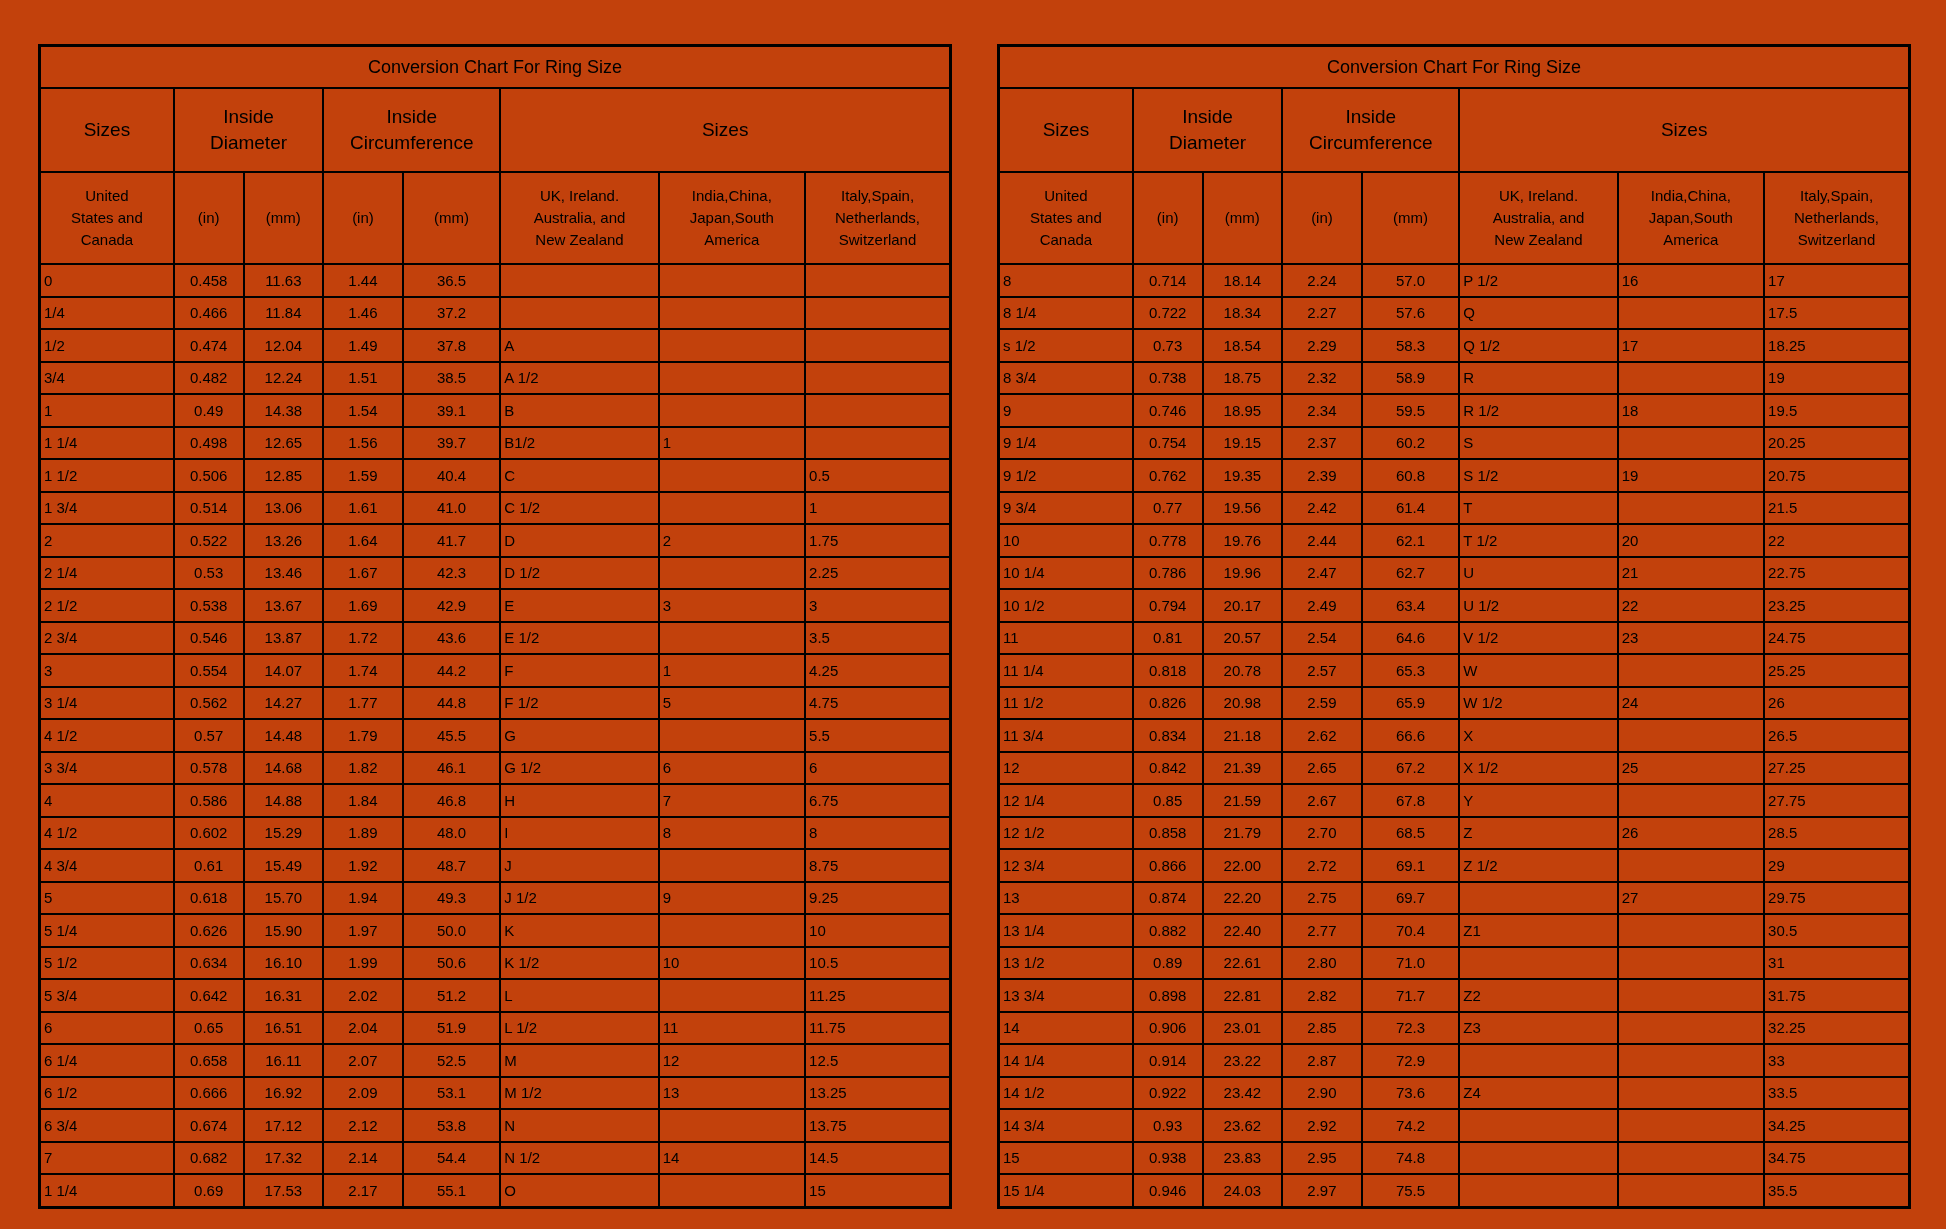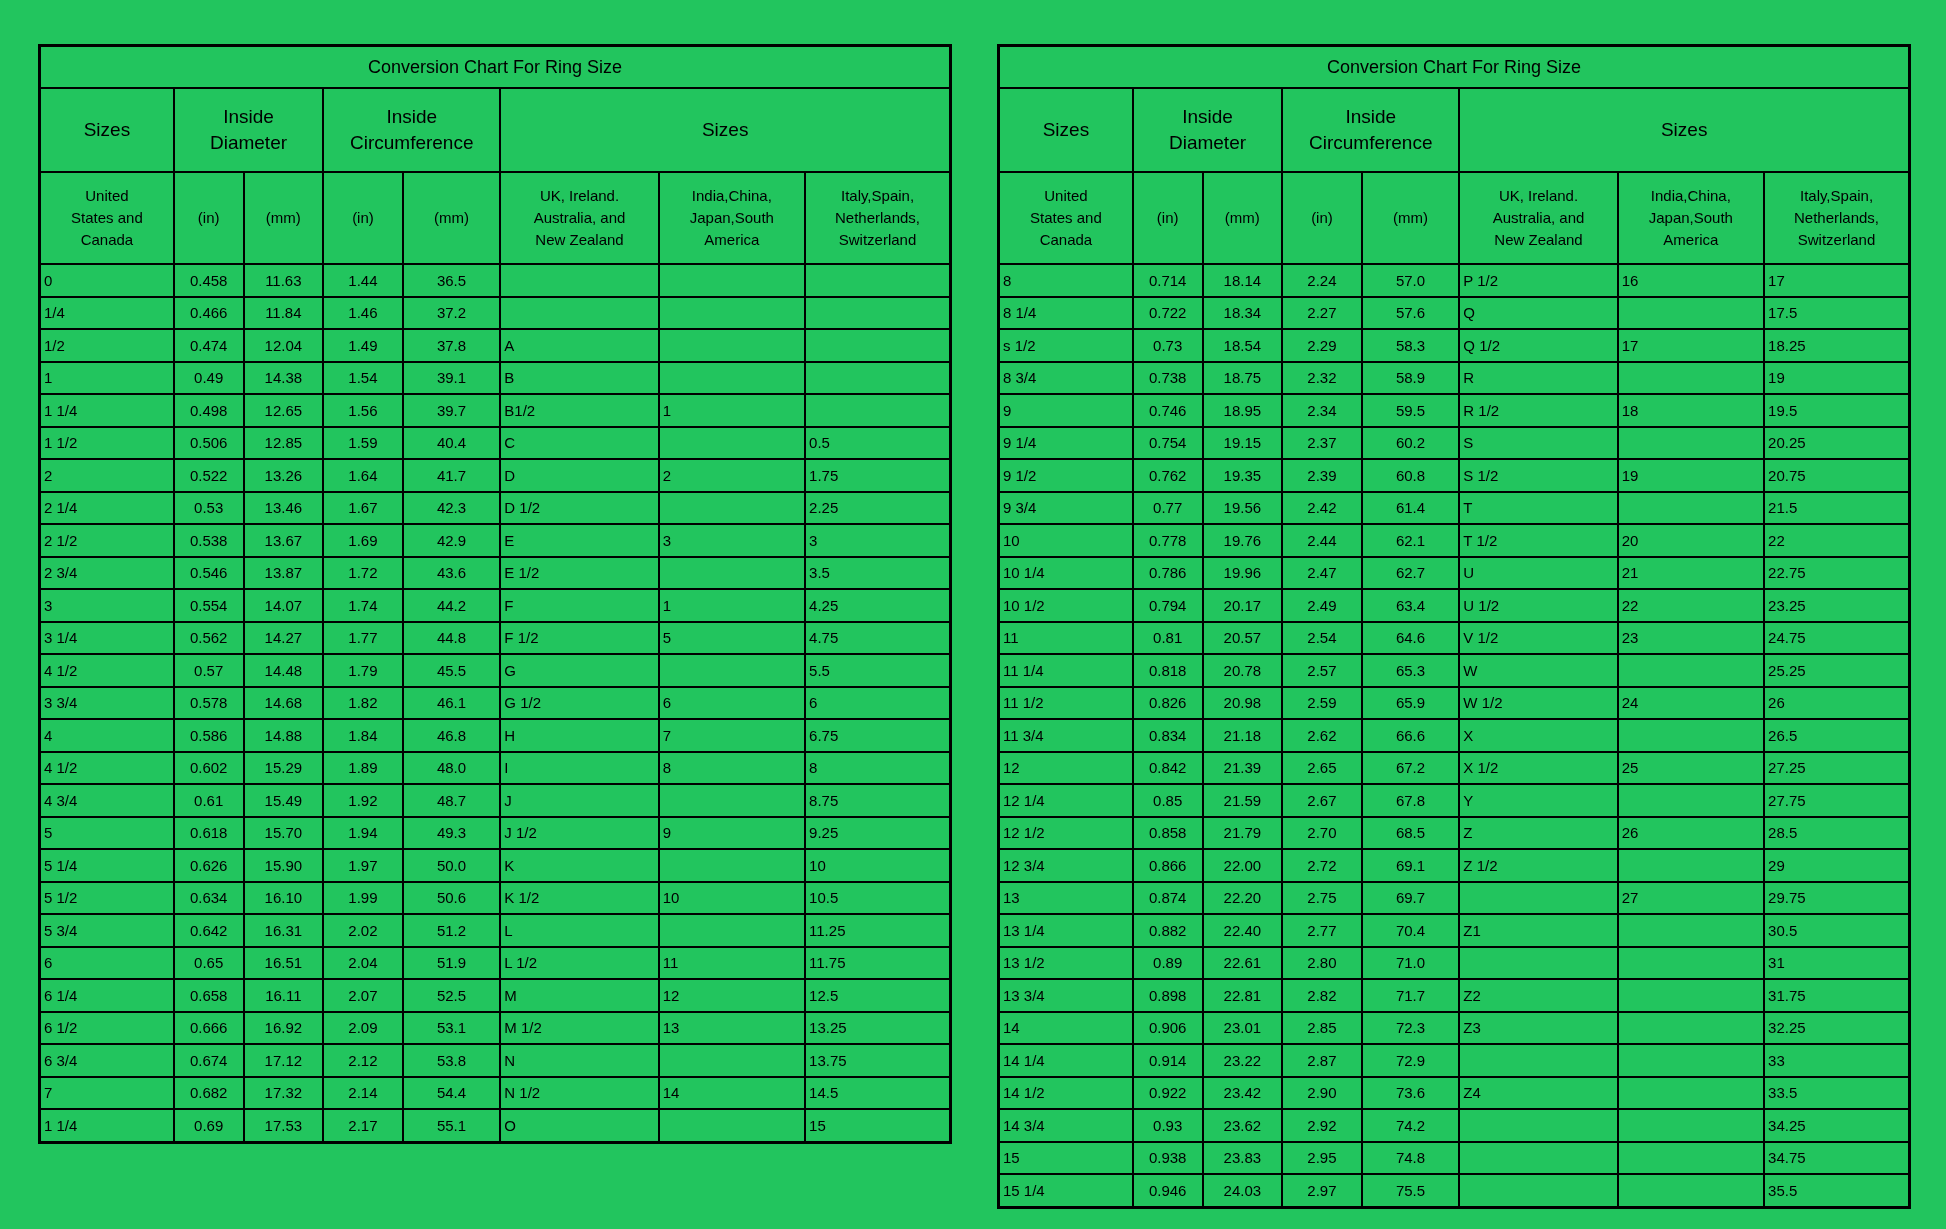--- a/index.html
+++ b/index.html
@@ -1,19 +1,19 @@
 <!DOCTYPE html>
 <html><head>
 <meta charset="utf-8">
 <style>
   html,body{margin:0;padding:0;background:#ffffff;}
   .canvas{
     position:relative;
     width:1946px;height:1229px;
-    background:#22c55e;
+    background:#c2410c;
     font-family:"Liberation Sans", sans-serif;
     color:#000000;
     overflow:hidden;
   }
   .table-wrap{position:absolute;top:44px;}
   .table-wrap.left{left:38px;width:914px;}
   .table-wrap.right{left:997px;width:914px;}
   table.ring{
     border-collapse:collapse;
     table-layout:fixed;
@@ -129,20 +129,30 @@
             <td class="txt">1/2</td>
             <td class="num">0.474</td>
             <td class="num">12.04</td>
             <td class="num">1.49</td>
             <td class="num">37.8</td>
             <td class="txt">A</td>
             <td class="txt"></td>
             <td class="txt"></td>
           </tr>
           <tr>
+            <td class="txt">3/4</td>
+            <td class="num">0.482</td>
+            <td class="num">12.24</td>
+            <td class="num">1.51</td>
+            <td class="num">38.5</td>
+            <td class="txt">A 1/2</td>
+            <td class="txt"></td>
+            <td class="txt"></td>
+          </tr>
+          <tr>
             <td class="txt">1</td>
             <td class="num">0.49</td>
             <td class="num">14.38</td>
             <td class="num">1.54</td>
             <td class="num">39.1</td>
             <td class="txt">B</td>
             <td class="txt"></td>
             <td class="txt"></td>
           </tr>
           <tr>
@@ -157,20 +167,30 @@
           </tr>
           <tr>
             <td class="txt">1 1/2</td>
             <td class="num">0.506</td>
             <td class="num">12.85</td>
             <td class="num">1.59</td>
             <td class="num">40.4</td>
             <td class="txt">C</td>
             <td class="txt"></td>
             <td class="txt">0.5</td>
+          </tr>
+          <tr>
+            <td class="txt">1 3/4</td>
+            <td class="num">0.514</td>
+            <td class="num">13.06</td>
+            <td class="num">1.61</td>
+            <td class="num">41.0</td>
+            <td class="txt">C 1/2</td>
+            <td class="txt"></td>
+            <td class="txt">1</td>
           </tr>
           <tr>
             <td class="txt">2</td>
             <td class="num">0.522</td>
             <td class="num">13.26</td>
             <td class="num">1.64</td>
             <td class="num">41.7</td>
             <td class="txt">D</td>
             <td class="txt">2</td>
             <td class="txt">1.75</td>

